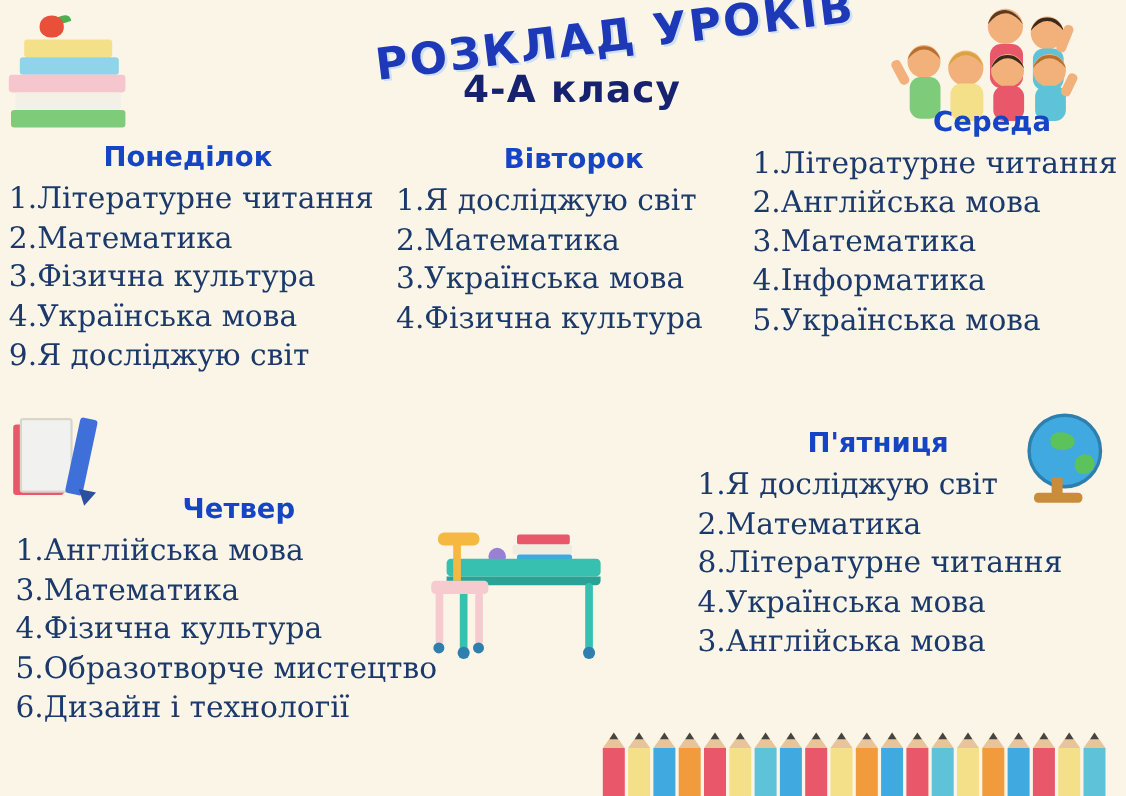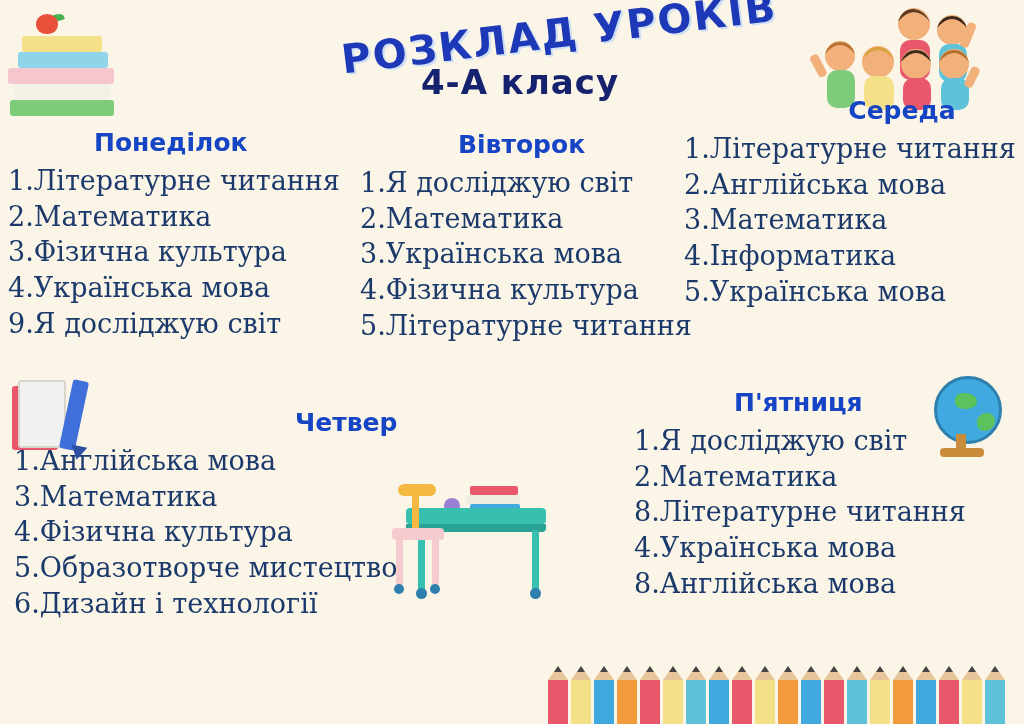--- a/index.html
+++ b/index.html
@@ -72,21 +72,21 @@
   .day-mon   { left: 8px;  top: 96px; margin-top: 32px;  }
   .day-mon .day-title { text-align: left; padding-left: 86px; }
 
   .day-tue   { left: 360px; top: 130px; }
   .day-tue .day-title { text-align: left; padding-left: 98px; }
 
   .day-wed   { left: 684px; top: 96px;  }
   .day-wed .day-title { text-align: center; padding-left: 104px; }
 
   .day-thu   { left: 14px;  top: 408px; }
-  .day-thu .day-title { text-align: right; padding-left: 152px; }
+  .day-thu .day-title { text-align: left; padding-left: 152px; margin-top: 40px; }
 
   .day-fri   { left: 634px; top: 388px; }
   .day-fri .day-title { text-align: left; padding-left: 100px; }
 
   
   .art { position: absolute; }
 
   
   .books { left: 8px; top: 14px; width: 110px; height: 110px; }
   .book { position: absolute; border-radius: 3px; }
@@ -201,21 +201,20 @@
     <div class="lesson">4.Українська мова</div>
     <div class="lesson">9.Я досліджую світ</div>
   </div>
 
   <div class="day day-tue">
     <div class="day-title">Вівторок</div>
     <div class="lesson">1.Я досліджую світ</div>
     <div class="lesson">2.Математика</div>
     <div class="lesson">3.Українська мова</div>
     <div class="lesson">4.Фізична культура</div>
-    <div class="lesson">5.Літературне читання</div>
   </div>
 
   <div class="day day-wed">
     <div class="day-title">Середа</div>
     <div class="lesson">1.Літературне читання</div>
     <div class="lesson">2.Англійська мова</div>
     <div class="lesson">3.Математика</div>
     <div class="lesson">4.Інформатика</div>
     <div class="lesson">5.Українська мова</div>
   </div>
@@ -228,21 +227,21 @@
     <div class="lesson">5.Образотворче мистецтво</div>
     <div class="lesson">6.Дизайн і технології</div>
   </div>
 
   <div class="day day-fri">
     <div class="day-title">П'ятниця</div>
     <div class="lesson">1.Я досліджую світ</div>
     <div class="lesson">2.Математика</div>
     <div class="lesson">8.Літературне читання</div>
     <div class="lesson">4.Українська мова</div>
-    <div class="lesson">8.Англійська мова</div>
+    <div class="lesson">3.Англійська мова</div>
   </div>
 
   <div class="art penbook">
     <div class="nb1"></div>
     <div class="nb1b"></div>
     <div class="pen"></div>
     <div class="pen-tip"></div>
   </div>
 
   <div class="art globe">

